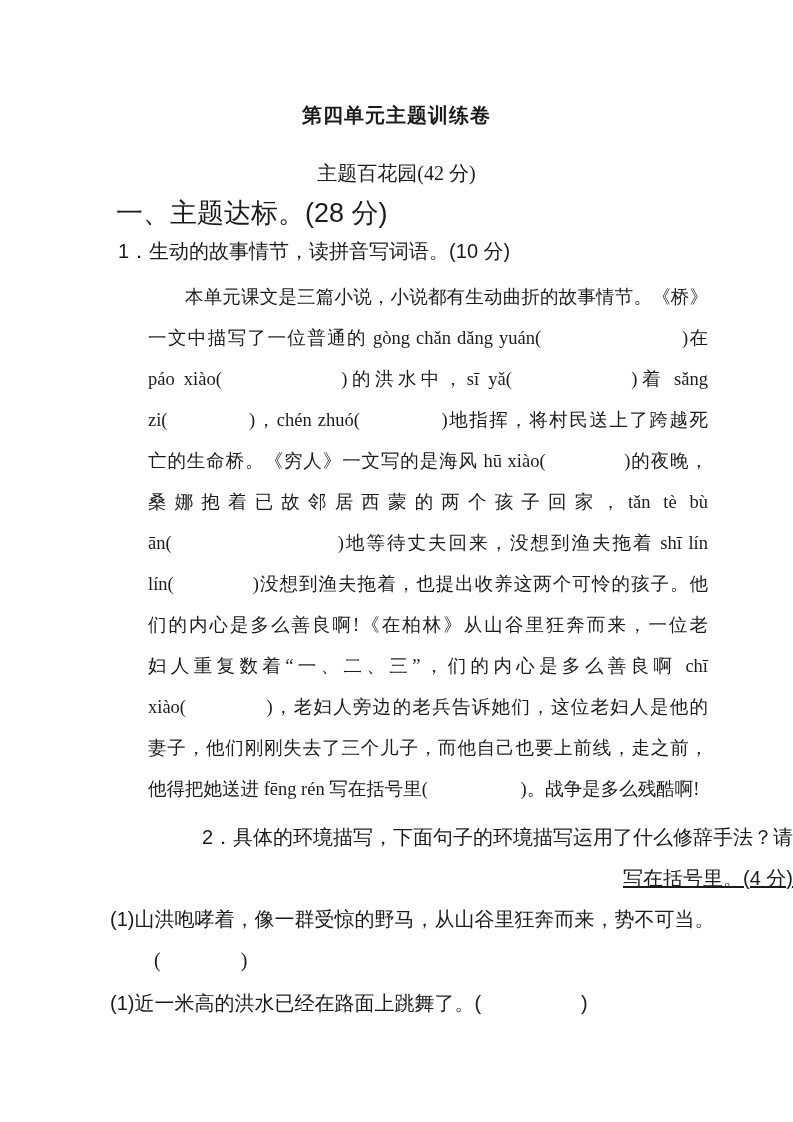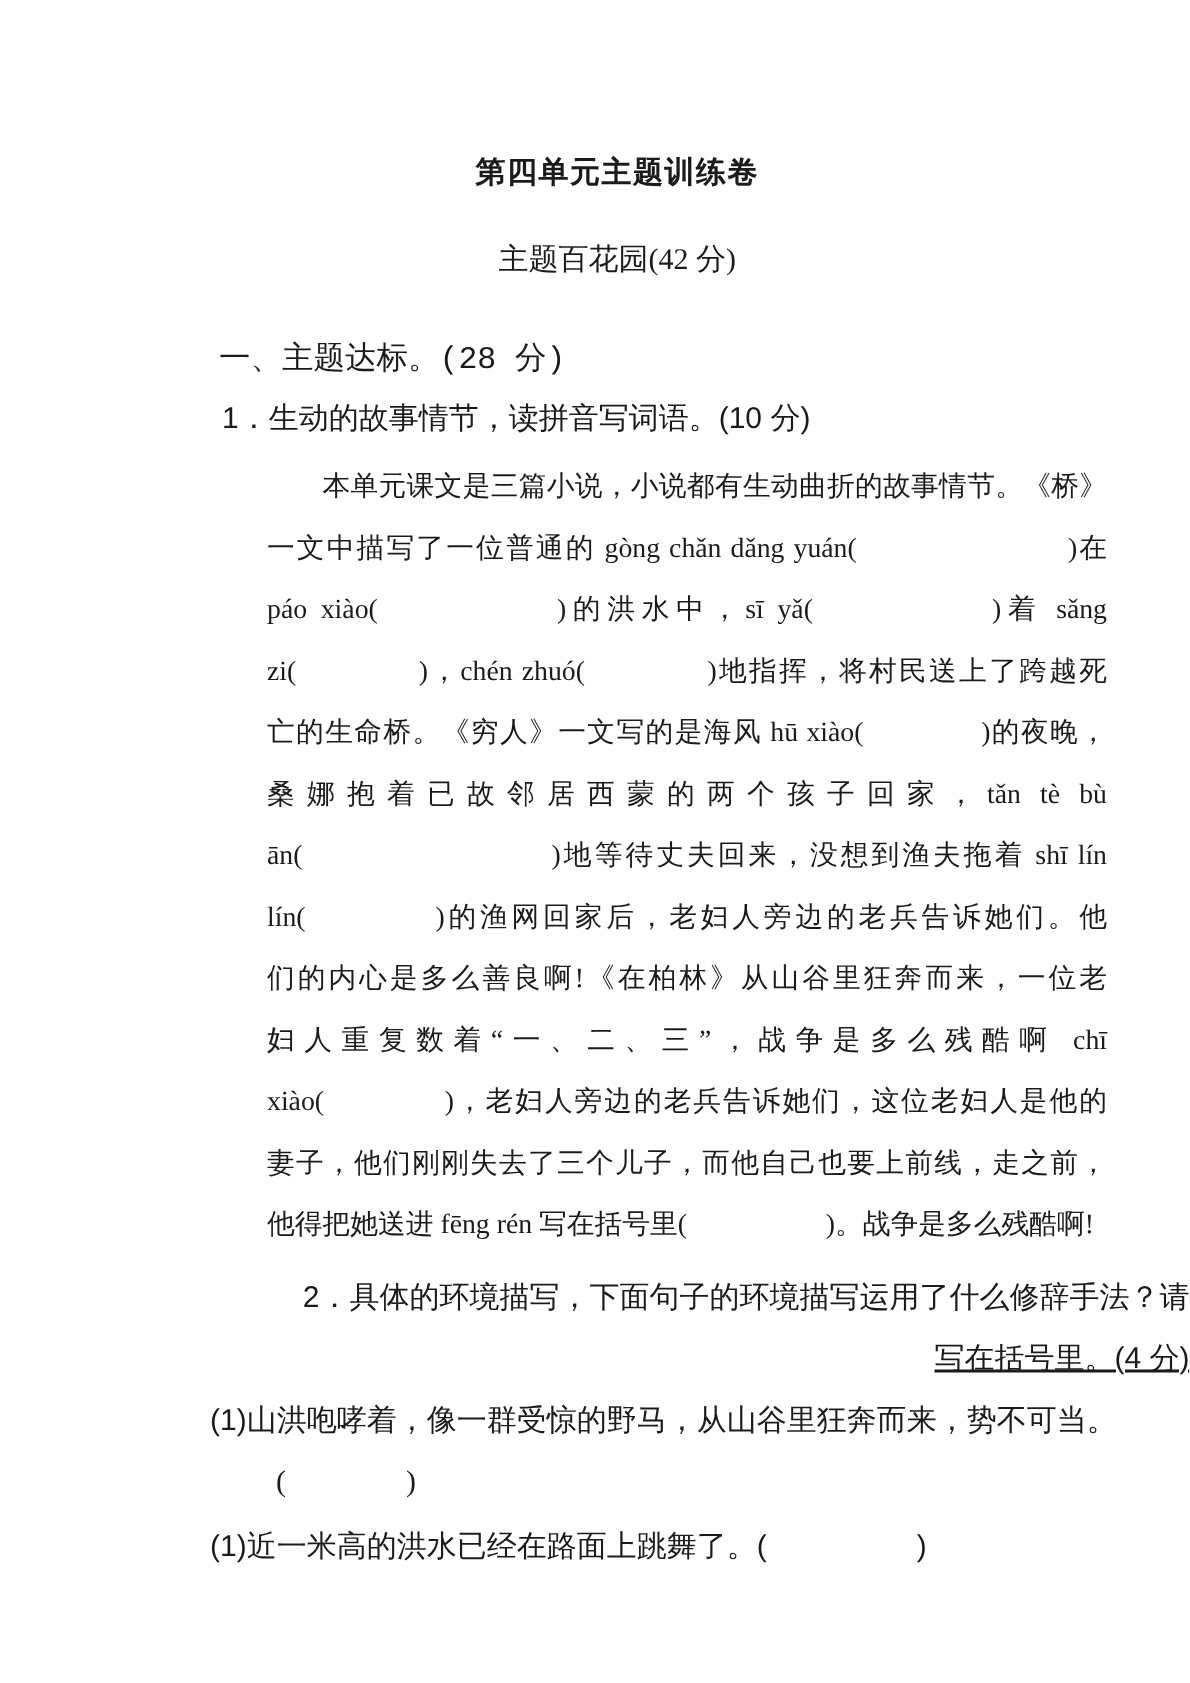--- a/index.html
+++ b/index.html
@@ -12,41 +12,40 @@
     height: 1122px;
     overflow: hidden;
     color: #1b1b1b;
     font-family: "Liberation Sans", sans-serif;
   }
   .page {
     width: 793px;
     height: 1003px;
     padding-top: 101px;
     box-sizing: border-box;
-    padding-left: 30px;
   }
   .title {
     text-align: center;
     font-family: "Liberation Sans", sans-serif;
     font-size: 20px;
     line-height: 28px;
     font-weight: bold;
     letter-spacing: 1px;
   }
   .subtitle {
     margin-top: 29px;
     text-align: center;
     font-family: "Liberation Serif", serif;
     font-size: 20px;
     line-height: 30px;
   }
   .heading {
-    margin: 38px 0 0 116px;
-    font-family: Liberation Mono, monospace;
-    font-size: 21px;
+    margin: 10px 0 0 116px;
+    font-family: Liberation Sans, sans-serif;
+    font-size: 27px;
     line-height: 30px;
     white-space: nowrap;
   }
   .q1-label {
     margin: 8px 0 0 118px;
     font-size: 20px;
     line-height: 30px;
     white-space: nowrap;
   }
   .passage {
@@ -105,23 +104,23 @@
   <div class="q1-label">1．生动的故事情节，读拼音写词语。(10 分)</div>
 
   <div class="passage">
     <div class="pline first">本单元课文是三篇小说，小说都有生动曲折的故事情节。《桥》</div>
     <div class="pline">一文中描写了一位普通的 gòng chǎn dǎng yuán(　　　　　　　)在</div>
     <div class="pline">páo xiào(　　　　　)的洪水中，sī yǎ(　　　　　)着 sǎng</div>
     <div class="pline">zi(　　　　)，chén zhuó(　　　　)地指挥，将村民送上了跨越死</div>
     <div class="pline">亡的生命桥。《穷人》一文写的是海风 hū xiào(　　　　)的夜晚，</div>
     <div class="pline">桑娜抱着已故邻居西蒙的两个孩子回家，tǎn tè bù</div>
     <div class="pline">ān(　　　　　　　　)地等待丈夫回来，没想到渔夫拖着 shī lín</div>
-    <div class="pline">lín(　　　　)的渔网回家后，老妇人旁边的老兵告诉她们。他</div>
+    <div class="pline">lín(　　　　)没想到渔夫拖着，也提出收养这两个可怜的孩子。他</div>
     <div class="pline">们的内心是多么善良啊!《在柏林》从山谷里狂奔而来，一位老</div>
-    <div class="pline">妇人重复数着“一、二、三”，战争是多么残酷啊 chī</div>
+    <div class="pline">妇人重复数着“一、二、三”，们的内心是多么善良啊 chī</div>
     <div class="pline">xiào(　　　　)，老妇人旁边的老兵告诉她们，这位老妇人是他的</div>
     <div class="pline">妻子，他们刚刚失去了三个儿子，而他自己也要上前线，走之前，</div>
     <div class="pline last">他得把她送进 fēng rén 写在括号里(　　　　　)。战争是多么残酷啊!</div>
   </div>
 
   <div class="q2">
     <div class="q2-line1">2．具体的环境描写，下面句子的环境描写运用了什么修辞手法？请</div>
     <div class="q2-line2">写在括号里。(4 分)</div>
   </div>
 

